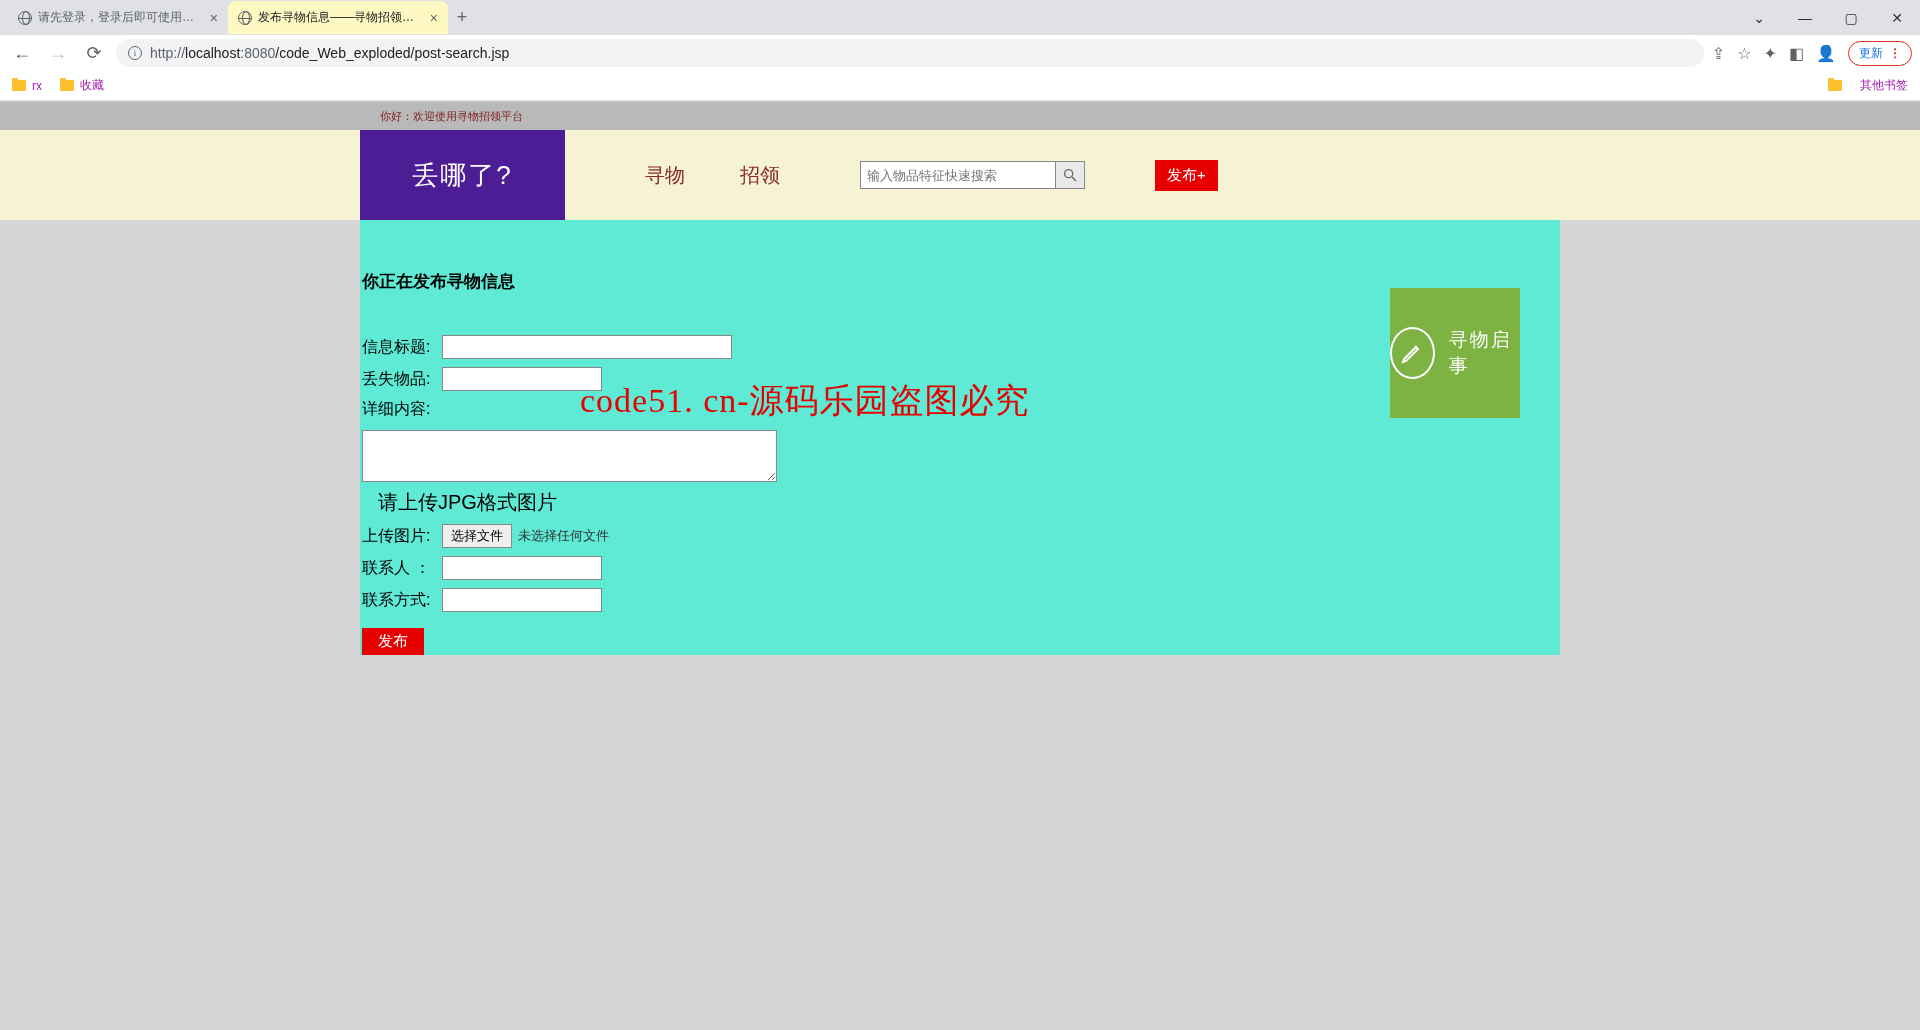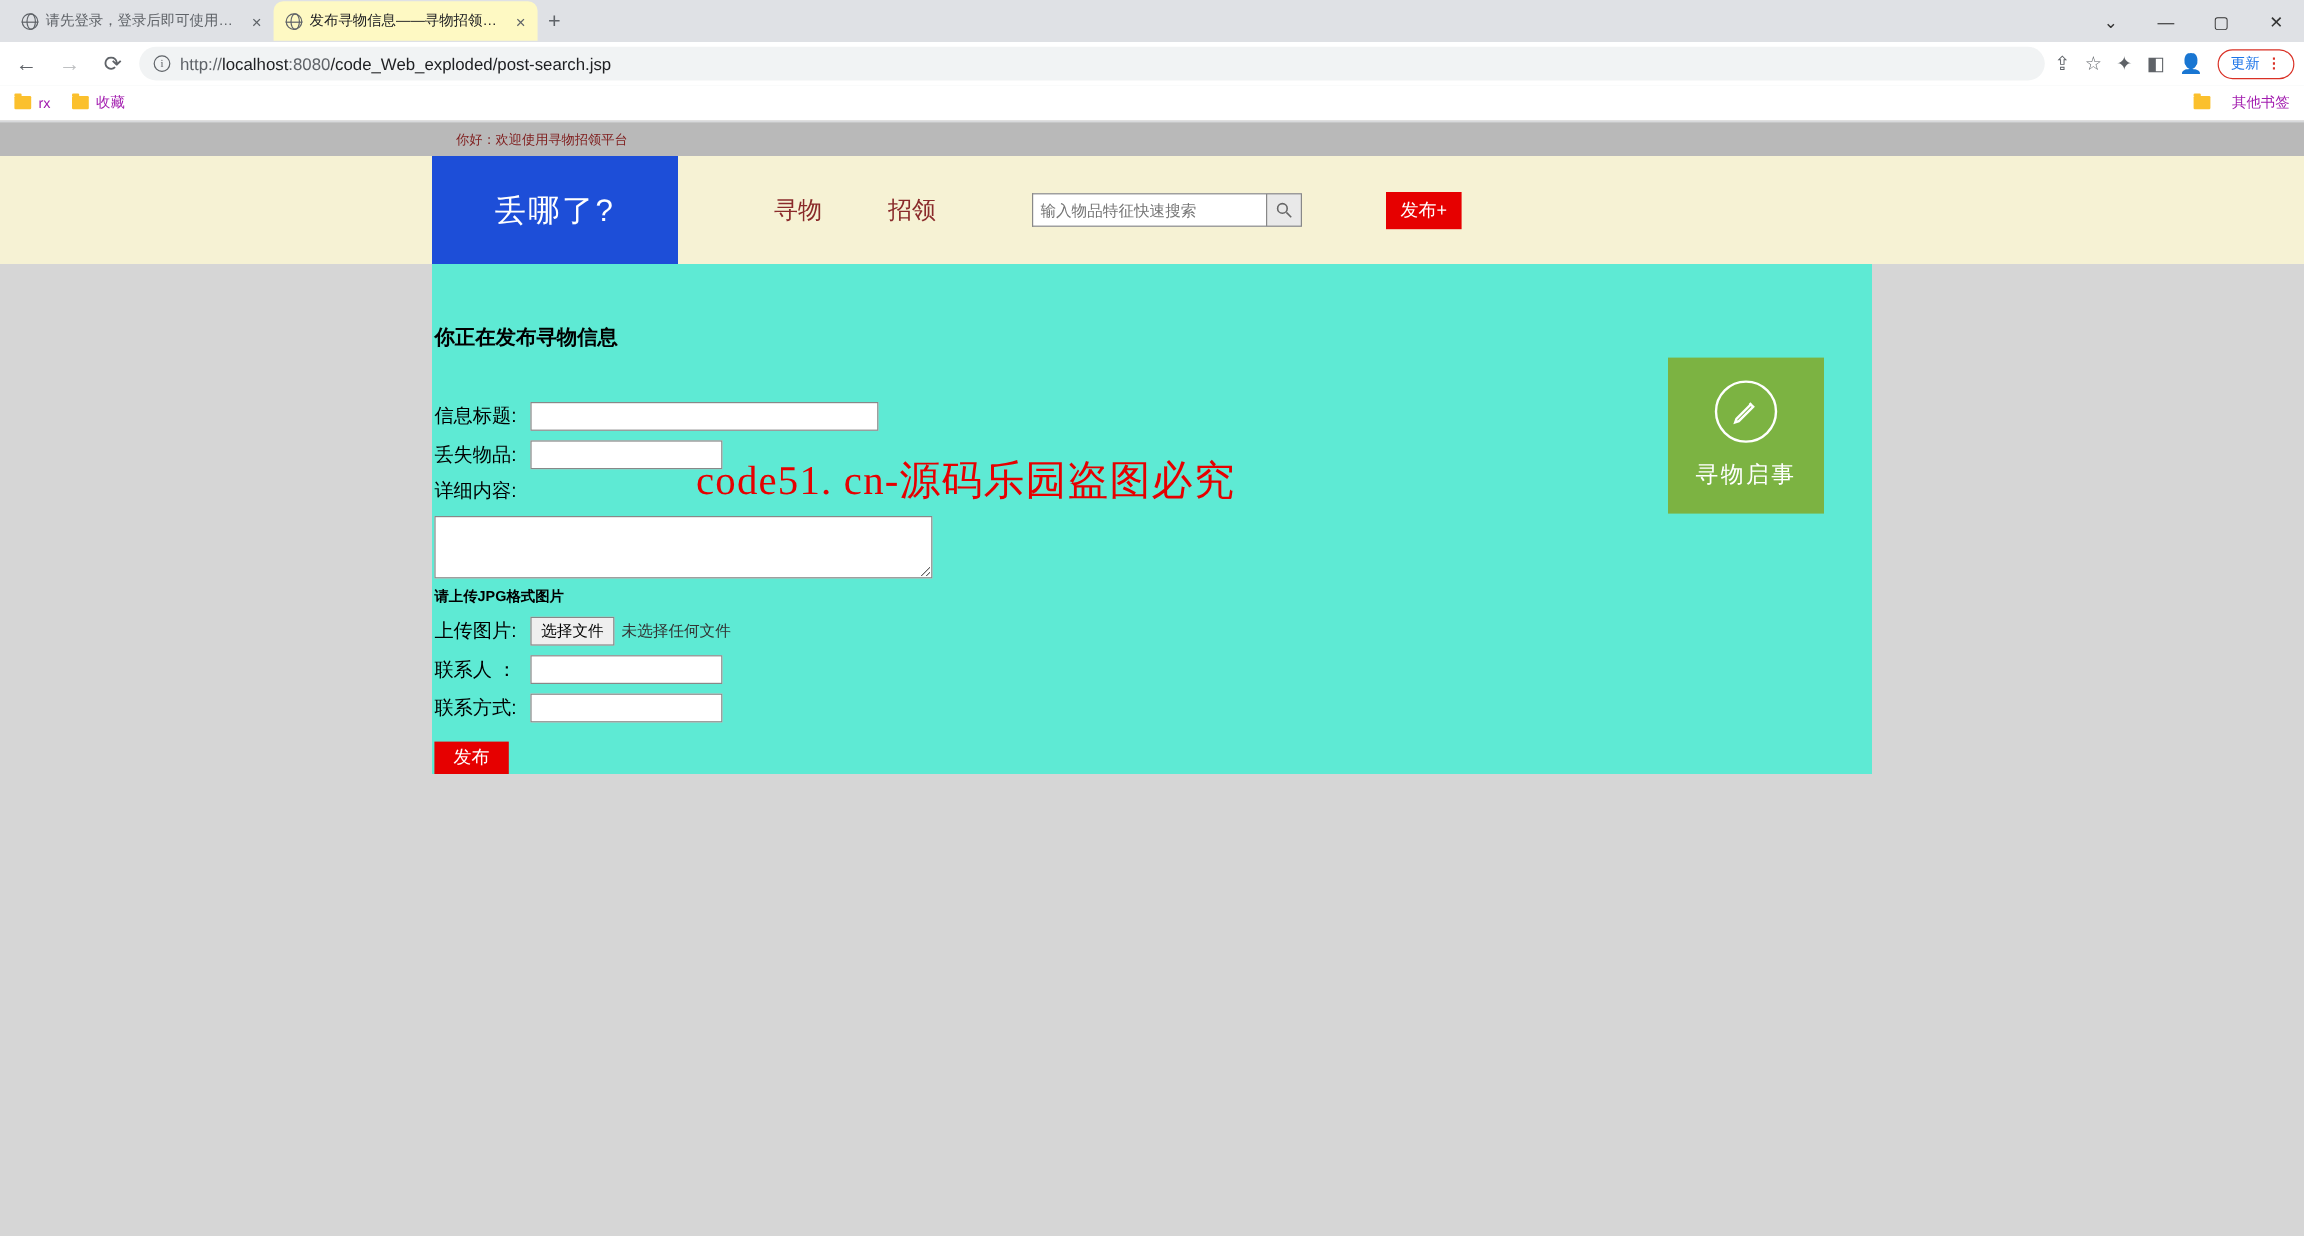--- a/index.html
+++ b/index.html
@@ -36,45 +36,45 @@
     .bm-folder::before { content: ""; position: absolute; top: -2px; left: 0; width: 6px; height: 2px; background: #fbc02d; border-radius: 1px 1px 0 0; }
     .bm-right { margin-left: auto; display: flex; align-items: center; gap: 18px; cursor: pointer;}
     
     
     .page { background: #d6d6d6; min-height: 930px; }
     .greet-bar { background: #b9b9b9; height: 28px; display: flex; align-items: center; }
     .greet-inner { width: 1200px; margin: 0 auto; padding-left: 20px; font-size: 11px; color: #7f1d1d; }
     
     .header-band { background: #f6f2d4; }
     .header-inner { width: 1200px; margin: 0 auto; display: flex; align-items: center; height: 90px; }
-    .logo-box { width: 205px; height: 90px; background: #1d4ed8; color: #fff; font-size: 26px; display: flex; align-items: center; justify-content: center; letter-spacing: 2px; }
+    .logo-box { width: 205px; height: 90px; background: #4c1d95; color: #fff; font-size: 26px; display: flex; align-items: center; justify-content: center; letter-spacing: 2px; }
     .nav-link { margin-left: 80px; font-size: 20px; color: #8a2a2a; text-decoration: none; cursor: pointer; }
     .search-box { margin-left: 80px; display: flex; align-items: stretch; }
     .search-box input { width: 195px; height: 28px; border: 1px solid #888; border-right: none; padding: 0 6px; font-size: 13px; background: #fff; }
     .search-btn { width: 30px; border: 1px solid #888; background: #e9e9e9; display: flex; align-items: center; justify-content: center; cursor: pointer; }
     .search-btn svg { width: 16px; height: 16px; }
     .publish-btn { margin-left: 70px; background: #e60000; color: #fff; padding: 6px 12px; font-size: 15px; cursor: pointer; }
     
     .content-wrap { width: 1200px; margin: 0 auto; padding: 50px 0 0 0; position: relative; background: #5eead4;}
     .form-area { padding-left: 2px; }
     .page-title { font-size: 17px; font-weight: bold; margin-bottom: 42px; }
     .form-row { display: flex; align-items: center; margin-bottom: 8px; font-size: 16px; }
     .form-row.top { align-items: flex-start; }
     .form-label { width: 80px; }
     .text-input { border: 1px solid #888; background: #fff; height: 24px; padding: 0 4px; }
     .w290 { width: 290px; }
     .w160 { width: 160px; }
     .textarea { width: 415px; height: 52px; border: 1px solid #888; background: #fff; resize: both; margin-top: 2px; }
     .file-label { width: 80px; }
     .file-btn { border: 1px solid #888; background: #efefef; padding: 2px 8px; font-size: 13px; cursor: pointer; }
     .file-status { font-size: 13px; margin-left: 6px; color: #333; }
-    .hint { font-size: 12px; margin: 4px 0 8px 0; font-weight: bold; }
+    .hint { font-size: 20px; margin: 4px 0 8px 16px; }
     .submit-btn { background: #e60000; color: #fff; border: none; padding: 4px 16px; font-size: 15px; cursor: pointer; margin-top: 8px; }
     
-    .side-card { position: absolute; right: 40px; top: 78px; width: 130px; height: 130px; background: #7cb342; color: #fff; display: flex; flex-direction: column; align-items: center; justify-content: center; gap: 14px; cursor: pointer; }
+    .side-card { position: absolute; right: 40px; top: 68px; width: 130px; height: 130px; background: #7cb342; color: #fff; display: flex; align-items: center; justify-content: center; gap: 14px; cursor: pointer; }
     .side-card .circle { width: 52px; height: 52px; border: 2px solid #fff; border-radius: 50%; display: flex; align-items: center; justify-content: center; }
     .side-card svg { width: 24px; height: 24px; }
     .side-card .txt { font-size: 19px; letter-spacing: 2px; }
     
     .watermark { position: absolute; left: 220px; top: 158px; font-size: 34px; color: #e60000; font-family: SimSun, serif; letter-spacing: 1px; pointer-events: none; white-space: nowrap; }
   </style>
 </head>
 <body>
 
 <div class="browser-chrome">

